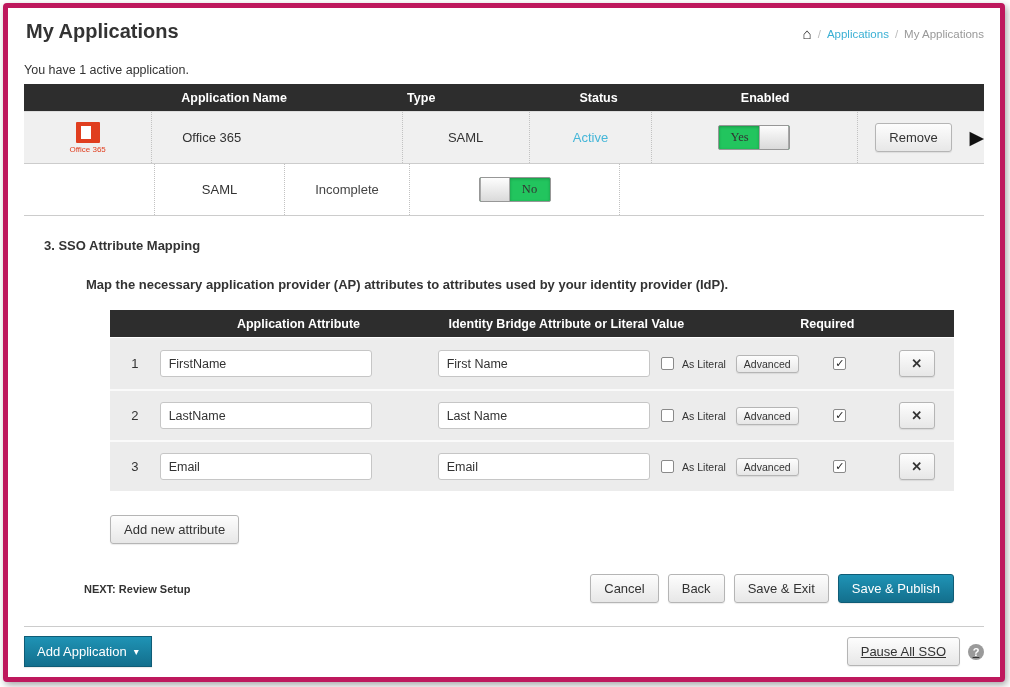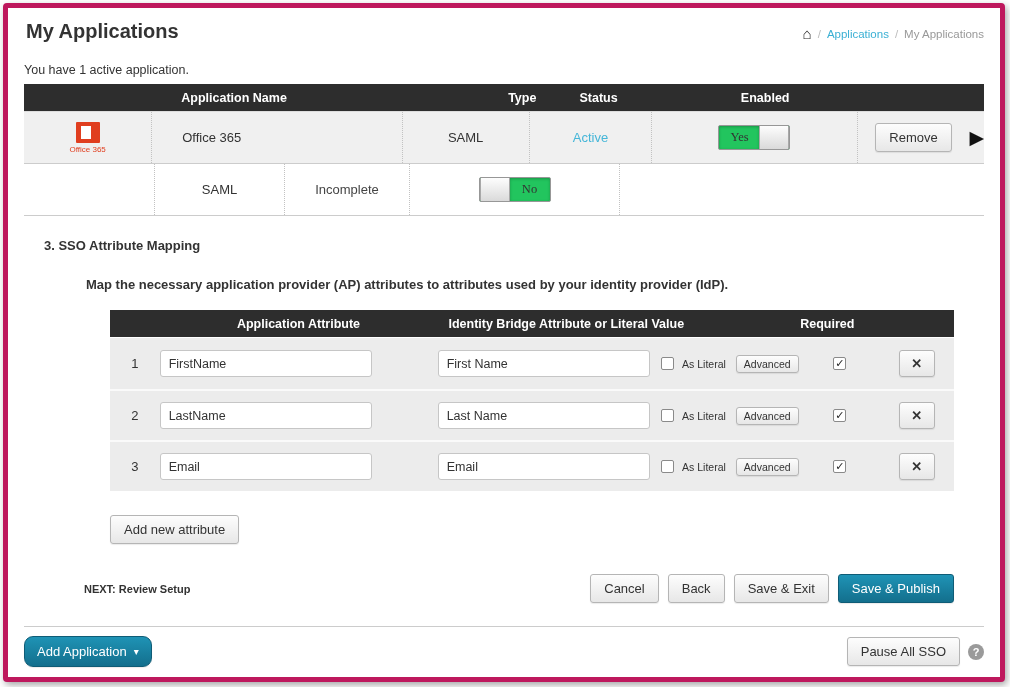--- a/index.html
+++ b/index.html
@@ -23,21 +23,21 @@
   
   .status-line { font-size: 12.5px; margin: 20px 0 7px 0; }
   
   .app-table { width: 100%; border-bottom: 1px solid #ccc; }
   .app-head { display: flex; background: #2d2d2d; color: #fff; height: 27px; align-items: center; font-size: 12.5px; font-weight: bold; }
   .app-row { display: flex; align-items: center; height: 52px; font-size: 13px; border-top: 1px solid #ddd; }
   .app-row.alt { background: #f0f0f0; }
   .app-row + .app-row { border-top: 1px solid #ccc; }
   .c-icon { width: 130px; display: flex; justify-content: center; }
   .c-name { width: 255px; padding-left: 30px; }
-  .c-type { width: 130px; text-align: right; }
+  .c-type { width: 130px; text-align: left; }
   .c-status { width: 125px; text-align: center; }
   .c-enabled { width: 210px; display: flex; justify-content: center; }
   .c-action { width: 115px; display: flex; justify-content: center; }
   .c-expand { flex: 1; display: flex; justify-content: center; }
   .app-head .c-name { padding-left: 28px; }
   .app-row .cell-sep { border-left: 1px dotted #c2c2c2; align-self: stretch; display: flex; align-items: center; }
   .status-active { color: #45b6d8; }
   .status-incomplete { color: #444; }
   
   .o365 { display: flex; flex-direction: column; align-items: center; }
@@ -75,23 +75,23 @@
   .cb { width: 13px; height: 13px; border: 1px solid #8a8a8a; border-radius: 2px; background: #fff; display: inline-flex; align-items: center; justify-content: center; font-size: 11px; line-height: 1; color: #222; cursor: pointer; }
   .lit-label { font-size: 10.5px; color: #333; margin-right: 2px; }
   .del-btn { width: 36px; height: 27px; font-weight: bold; font-size: 13px; padding: 0; }
   .add-attr-wrap { margin: 24px 0 0 66px; }
   
   .actions { display: flex; justify-content: space-between; align-items: center; margin: 30px 30px 0 40px; }
   .next-label { font-size: 11px; font-weight: bold; color: #333; }
   .actions-right { display: flex; gap: 9px; }
   
   .footer { margin-top: auto; border-top: 1px solid #ccc; padding-top: 9px; display: flex; justify-content: space-between; align-items: center; }
-  .add-app-btn { gap: 7px; font-size: 13px; padding: 7px 12px; border-radius: 9px; }
+  .add-app-btn { gap: 7px; font-size: 13px; padding: 7px 12px; border-radius: 0; }
   .caret { font-size: 10px; }
-  .footer-right { display: flex; align-items: center; gap: 8px; }
+  .footer-right { display: flex; align-items: center; gap: 8px; text-decoration: underline; }
   .help-circle { width: 16px; height: 16px; border-radius: 50%; background: #9a9a9a; color: #fff; font-size: 11px; font-weight: bold; display: flex; align-items: center; justify-content: center; cursor: pointer; }
 </style>
 </head>
 <body>
 
 <div class="frame">
 
   <div class="topbar">
     <div class="page-title">My Applications</div>
     <div class="crumbs">

